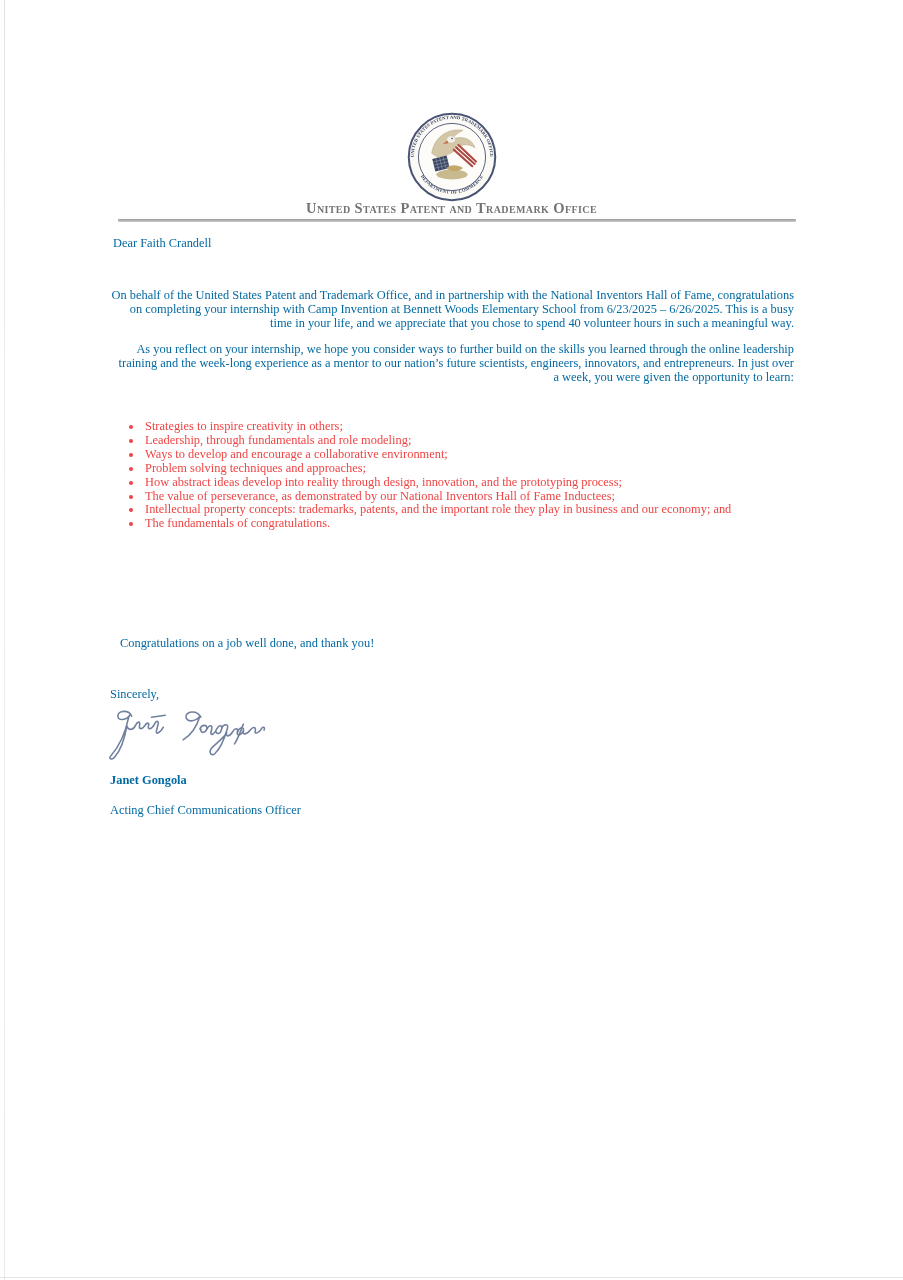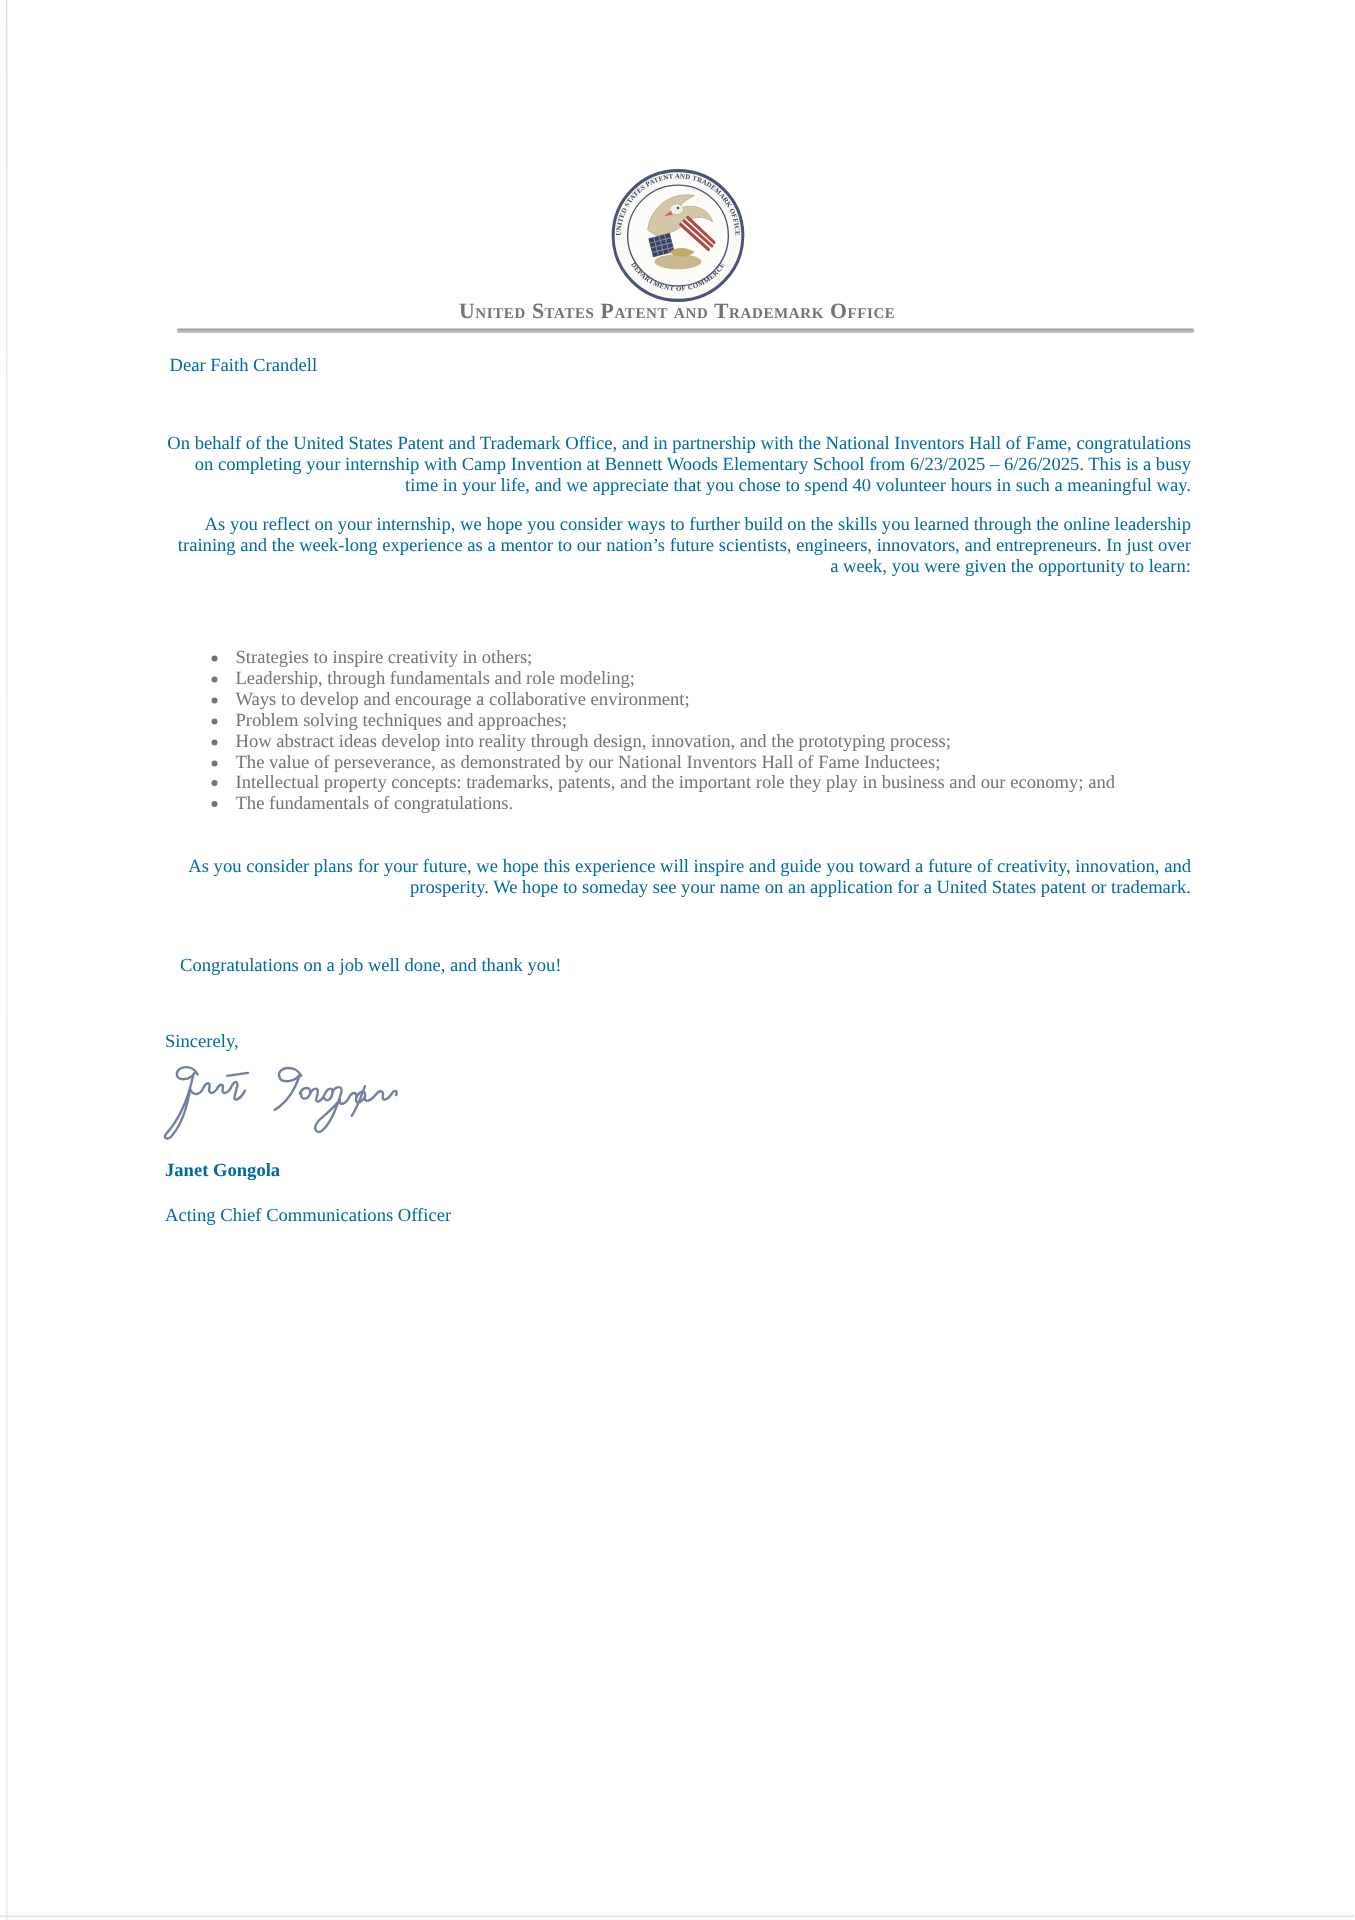--- a/index.html
+++ b/index.html
@@ -47,22 +47,22 @@
   }
   .greeting { top: 237px; left: 113px; }
   .para { left: 110px; width: 684px; text-align: right; }
   .p1 { top: 289px; }
   .p2 { top: 343px; font-family: Liberation Serif, serif; }
   .p3 { top: 571px; }
   .congrats { top: 637px; left: 120px; }
   .sincerely { top: 688px; left: 110px; }
   ul.bullets {
     position: absolute; top: 420px; left: 112px; width: 676px;
-    margin: 12px; padding: 0 0 0 31px;
-    font-size: 12.4px; line-height: 13.9px; color: #737373;
+    margin: 0; padding: 0 0 0 31px;
+    font-size: 12.4px; line-height: 13.9px; color: #ef4444;
     list-style: disc outside;
   }
   ul.bullets li { padding-left: 2px; margin: 0; }
   .signature-wrap {
     position: absolute; top: 704px; left: 106px; width: 168px; height: 60px;
   }
   .signer-name { top: 774px; left: 110px; font-weight: bold; }
   .signer-title { top: 804px; left: 110px; text-align: right; }
   .seal-ring-text { font-family: "Liberation Serif", serif; font-weight: bold; }
 </style>
@@ -116,21 +116,20 @@
     <li>Strategies to inspire creativity in others;</li>
     <li>Leadership, through fundamentals and role modeling;</li>
     <li>Ways to develop and encourage a collaborative environment;</li>
     <li>Problem solving techniques and approaches;</li>
     <li>How abstract ideas develop into reality through design, innovation, and the prototyping process;</li>
     <li>The value of perseverance, as demonstrated by our National Inventors Hall of Fame Inductees;</li>
     <li>Intellectual property concepts: trademarks, patents, and the important role they play in business and our economy; and</li>
     <li>The fundamentals of congratulations.</li>
   </ul>
 
-  <div class="txt para p3">As you consider plans for your future, we hope this experience will inspire and guide you toward a future of creativity, innovation, and prosperity. We hope to someday see your name on an application for a United States patent or trademark.</div>
   <div class="txt congrats">Congratulations on a job well done, and thank you!</div>
   <div class="txt sincerely">Sincerely,</div>
 
   <div class="signature-wrap">
     <svg viewBox="0 0 170 60" width="168" height="60">
       <g fill="none" stroke="#72809f" stroke-width="1.6" stroke-linecap="round" stroke-linejoin="round">
 
         <path d="M26,12 C23,5 12,6 12,12 C12,17 21,16 24,11"></path>
         <path d="M23,13 C20,27 14,42 5,52 C2,55 6,57 9,53 C15,46 19,34 21,22"></path>
         <path d="M21,22 C23,27 28,26 30,21 C32,17 35,17 34,21 C33,25 36,26 39,22 C41,18 44,18 43,22 C42,25 45,26 48,22 C50,18 52,15 53,19 L51,27 C50,31 55,29 58,23"></path>

